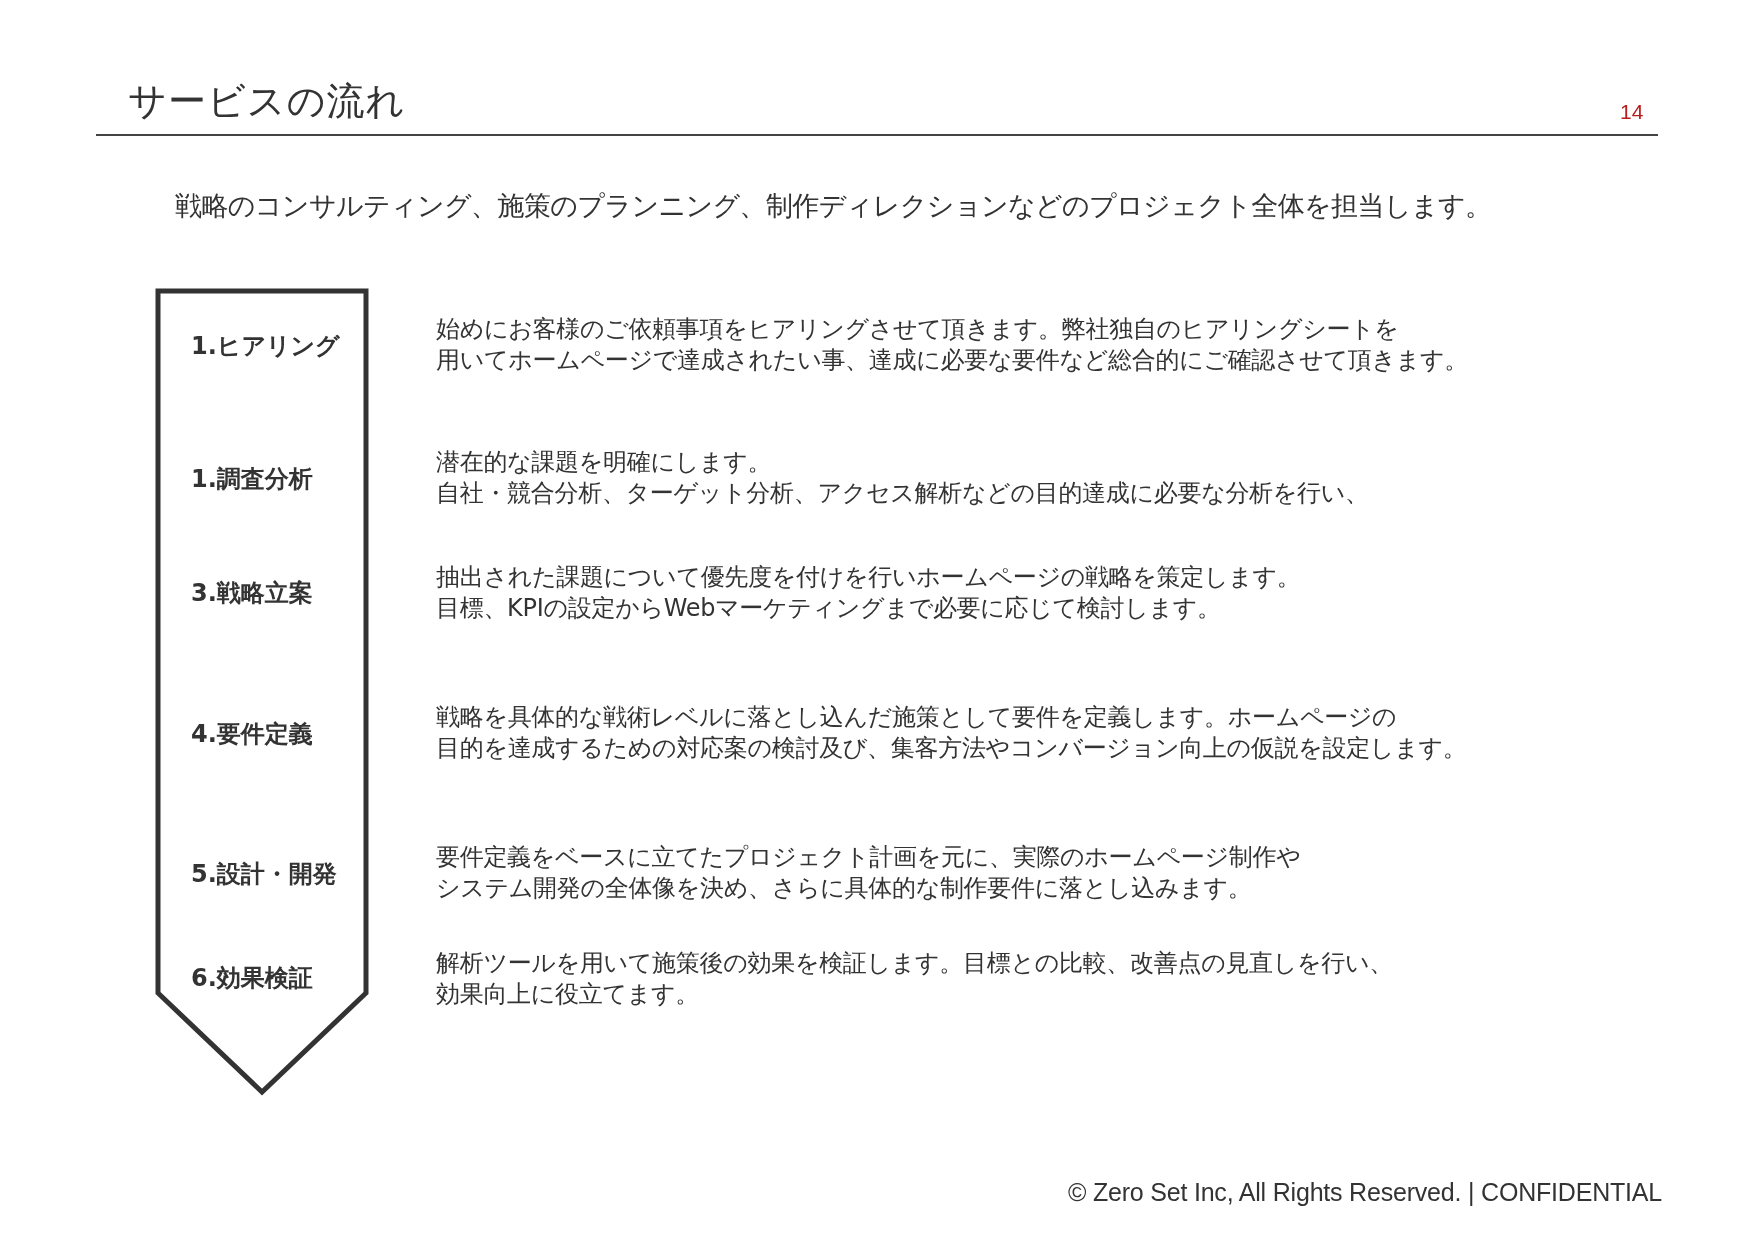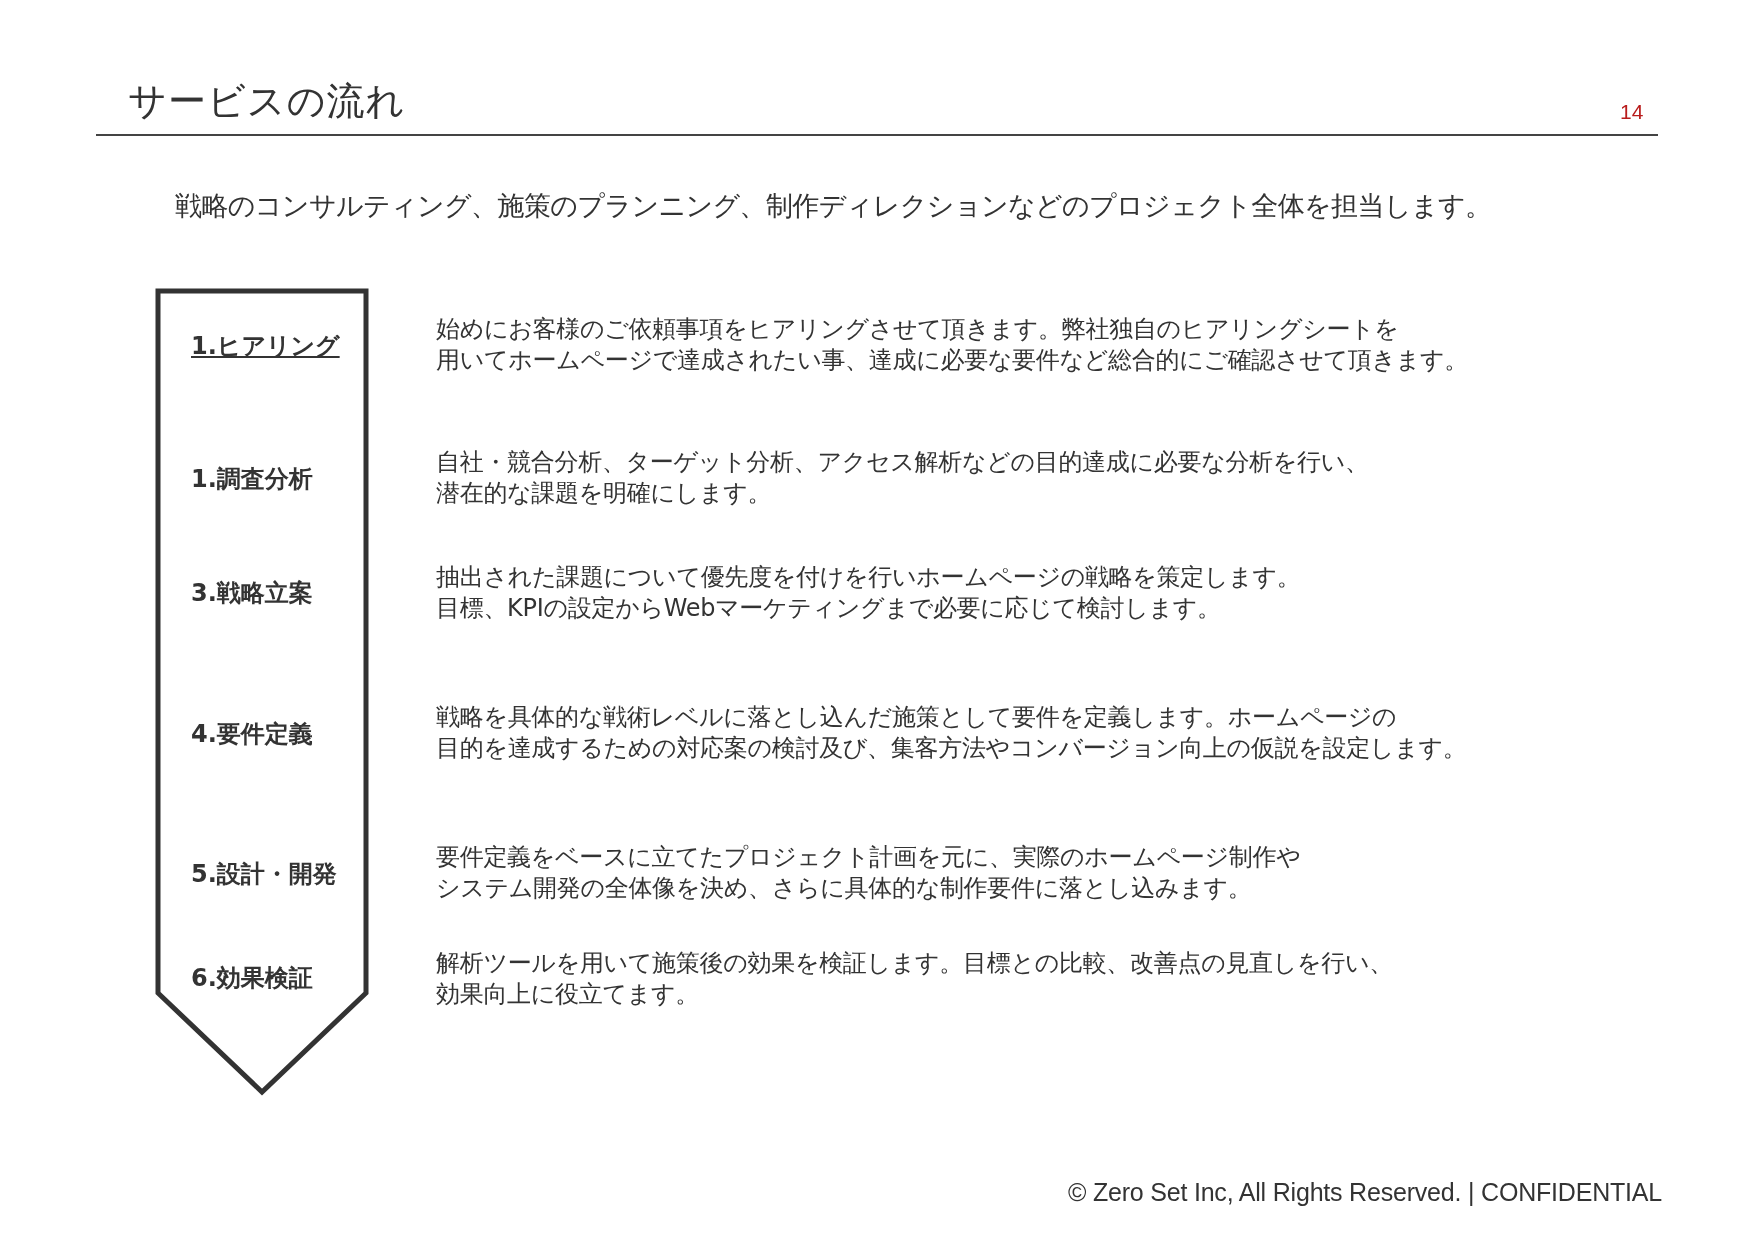--- a/index.html
+++ b/index.html
@@ -57,32 +57,32 @@
 <div class="title-rule"></div>
 
 <div class="lead">戦略のコンサルティング、施策のプランニング、制作ディレクションなどのプロジェクト全体を担当します。</div>
 
 <svg class="flow-arrow" viewBox="0 0 1754 1240" xmlns="http://www.w3.org/2000/svg">
   <polygon points="158,291 366,291 366,993 262,1092 158,993" fill="none" stroke="#333333" stroke-width="5" stroke-linejoin="miter"></polygon>
 </svg>
 
 <div>
   <div class="step">
-    <div class="step-label" style="top:330px;text-decoration:underline;">1.ヒアリング</div>
+    <div class="step-label" style="top:330px;">1.ヒアリング</div>
     <div class="step-desc" style="top:314px;">
       <div>始めにお客様のご依頼事項をヒアリングさせて頂きます。弊社独自のヒアリングシートを</div>
       <div>用いてホームページで達成されたい事、達成に必要な要件など総合的にご確認させて頂きます。</div>
     </div>
   </div>
 
   <div class="step">
     <div class="step-label" style="top:463px;">1.調査分析</div>
     <div class="step-desc" style="top:447px;">
+      <div>潜在的な課題を明確にします。</div>
       <div>自社・競合分析、ターゲット分析、アクセス解析などの目的達成に必要な分析を行い、</div>
-      <div>潜在的な課題を明確にします。</div>
     </div>
   </div>
 
   <div class="step">
     <div class="step-label" style="top:577px;">3.戦略立案</div>
     <div class="step-desc" style="top:562px;">
       <div>抽出された課題について優先度を付けを行いホームページの戦略を策定します。</div>
       <div>目標、KPIの設定からWebマーケティングまで必要に応じて検討します。</div>
     </div>
   </div>

